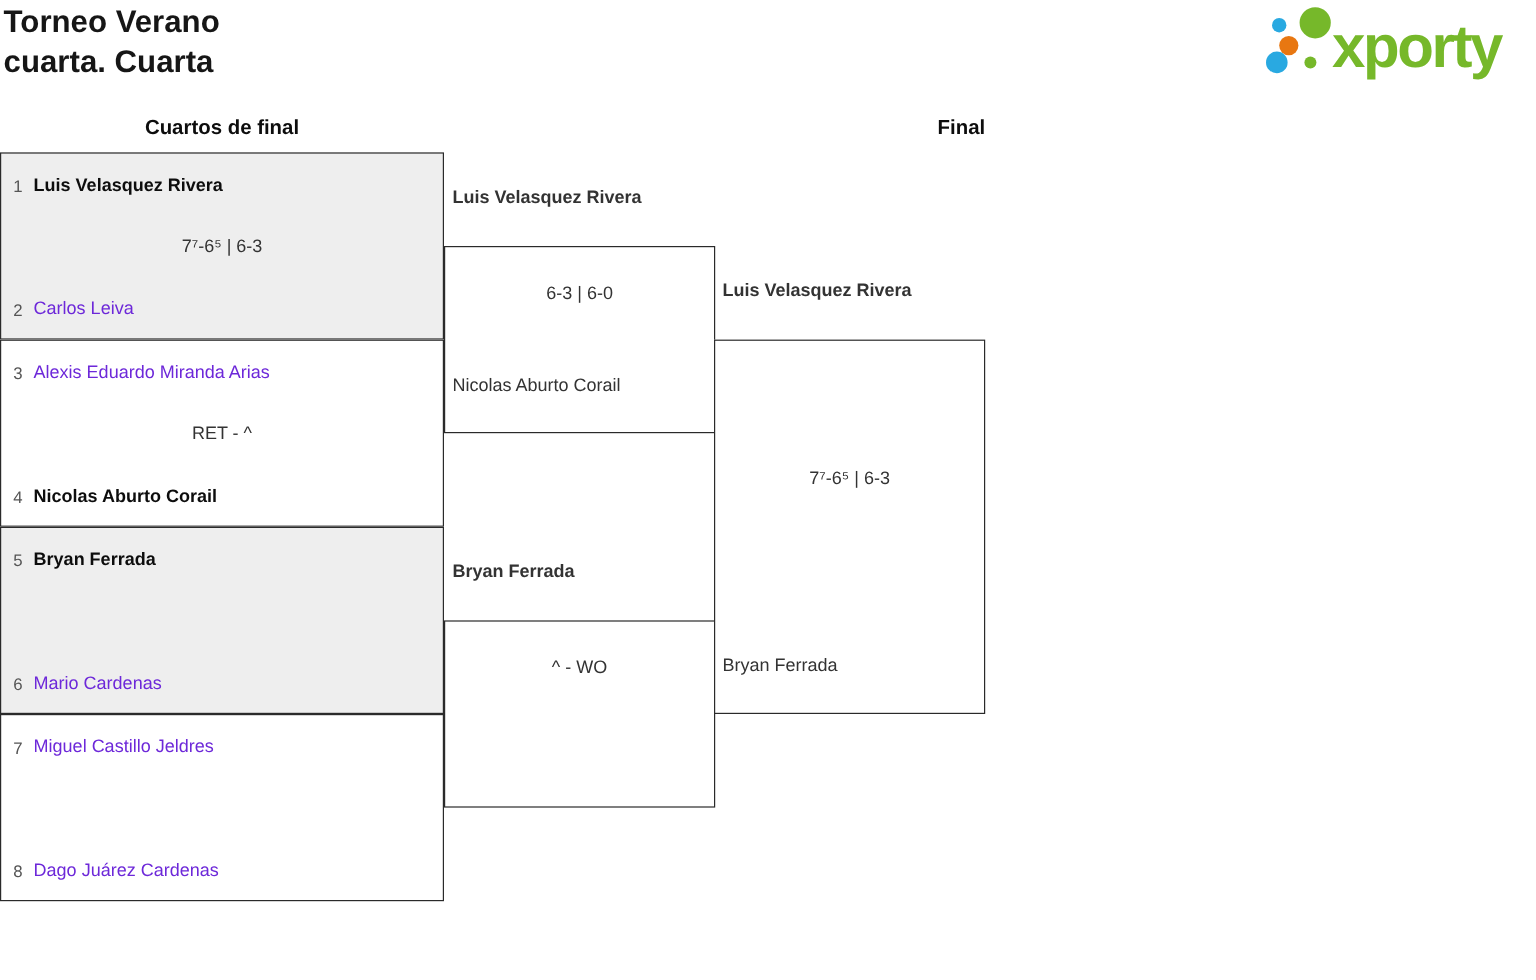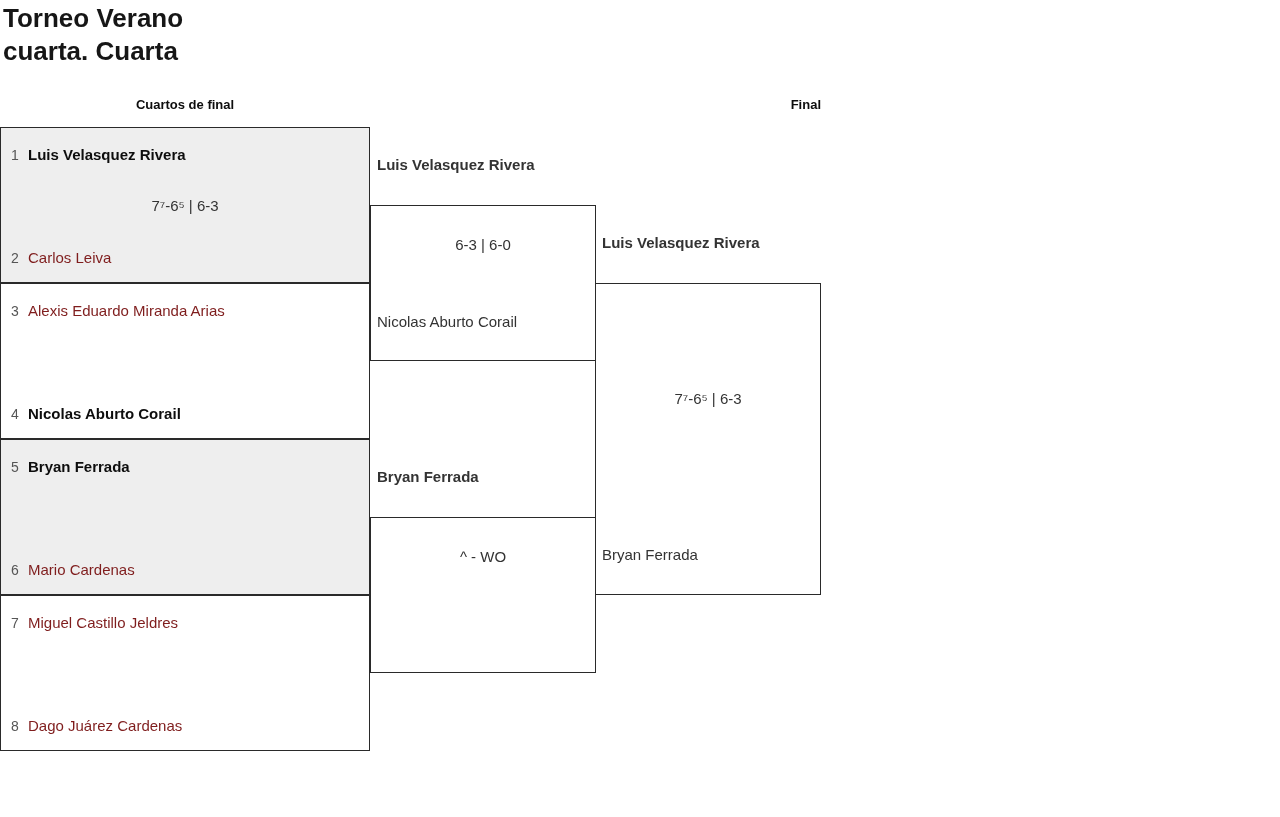--- a/index.html
+++ b/index.html
@@ -7,40 +7,40 @@
   .canvas{position:relative;width:1280px;height:817px;background:#fff;overflow:hidden;}
 
   
   .title{position:absolute;left:3px;top:2px;font-size:26px;font-weight:700;
          line-height:33px;color:#161616;}
 
   
   .logo{position:absolute;left:1040px;top:0;width:240px;height:70px;cursor:pointer;}
 
   
-  .hdr{position:absolute;top:97px;height:20px;font-size:13px;font-weight:600;
+  .hdr{position:absolute;top:97px;height:20px;font-size:17px;font-weight:600;
        text-align:center;color:#0d0d0d;}
   .hdr-qf{left:0;width:370px;}
   .hdr-sf{left:370px;width:226px;}
   .hdr-f{left:595px;width:226px;text-align:right;}
 
   
   .match{position:absolute;left:0;width:370px;height:156px;box-sizing:border-box;
          border:1px solid #2a2a2a;}
   #qf1{top:127px;background:#eeeeee;}
   #qf2{top:283px;background:#ffffff;}
   #qf3{top:439px;background:#eeeeee;}
   #qf4{top:595px;background:#ffffff;}
 
   .prow{position:absolute;left:0;right:0;display:flex;align-items:center;
         font-size:15px;line-height:20px;}
   .prow.top{top:17px;}
   .prow.bot{top:120px;}
   .seed{flex:none;width:17px;margin-left:10px;color:#555;font-size:14px;}
-  .pname{color:#7f1d1d;white-space:nowrap;}
+  .pname{color:#6d28d9;white-space:nowrap;}
   .bold{font-weight:700;color:#0d0d0d;}
   .score{position:absolute;left:0;right:0;top:68px;text-align:center;
          font-size:15px;line-height:20px;color:#333;}
 
   
   .box{position:absolute;box-sizing:border-box;border:1px solid #2a2a2a;background:#fff;}
   #sf1-box{left:370px;top:205px;width:226px;height:156px;}
   #sf2-box{left:370px;top:517px;width:226px;height:156px;}
   #final-box{left:595px;top:283px;width:226px;height:312px;}
 
@@ -60,20 +60,30 @@
 </head>
 <body>
 
 <div class="canvas">
 
   <div class="title">
     <div>Torneo Verano</div>
     <div>cuarta. Cuarta</div>
   </div>
 
+  <div class="logo">
+    <svg width="240" height="70" viewBox="0 0 240 70">
+      <circle cx="26" cy="21" r="6" fill="#29a9e1"></circle>
+      <circle cx="56" cy="19" r="13" fill="#76b82a"></circle>
+      <circle cx="34" cy="38" r="8" fill="#e87711"></circle>
+      <circle cx="24" cy="52" r="9" fill="#29a9e1"></circle>
+      <circle cx="52" cy="52" r="5" fill="#76b82a"></circle>
+      <text x="70" y="56" font-size="50" font-weight="bold" letter-spacing="-2" font-family="Liberation Sans, sans-serif" fill="#76b82a">xporty</text>
+    </svg>
+  </div>
 
   <div class="hdr hdr-qf">Cuartos de final</div>
   <div class="hdr hdr-f">Final</div>
 
   <div class="match" id="qf1">
     <div class="prow top">
       <span class="seed">1</span>
       <span class="pname bold">Luis Velasquez Rivera</span>
     </div>
     <div class="score">7⁷-6⁵ | 6-3</div>
@@ -81,20 +91,21 @@
       <span class="seed">2</span>
       <span class="pname">Carlos Leiva</span>
     </div>
   </div>
 
   <div class="match" id="qf2">
     <div class="prow top">
       <span class="seed">3</span>
       <span class="pname">Alexis Eduardo Miranda Arias</span>
     </div>
+    <div class="score">RET - ^</div>
     <div class="prow bot">
       <span class="seed">4</span>
       <span class="pname bold">Nicolas Aburto Corail</span>
     </div>
   </div>
 
   <div class="match" id="qf3">
     <div class="prow top">
       <span class="seed">5</span>
       <span class="pname bold">Bryan Ferrada</span>

